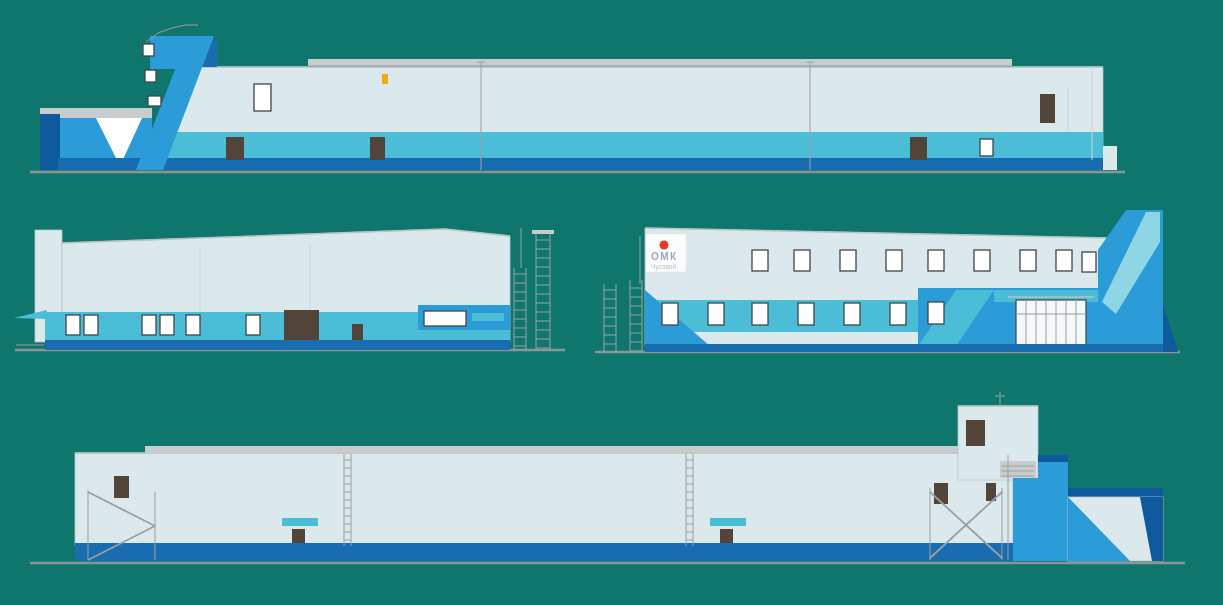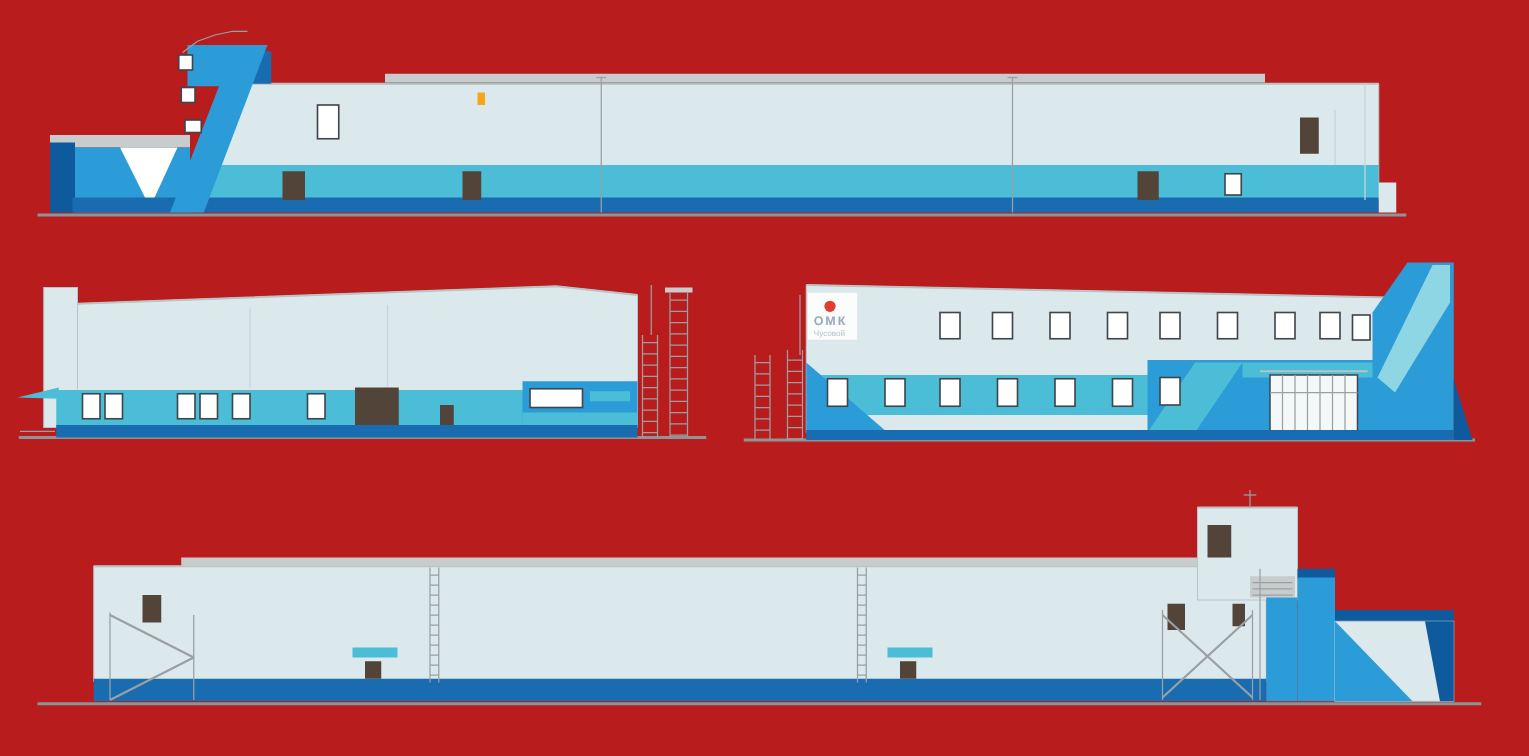--- a/index.html
+++ b/index.html
@@ -1,17 +1,17 @@
 <!DOCTYPE html>
 <html style="--wall-light: #dbe8ec; --band-cyan: #4cbdd6; --cyan-light: #8fd6e4; --blue-mid: #2b9cd8; --blue-dark: #1a6cb0; --navy-deep: #0f5a9c; --door-brown: #53443a; --roof-gray: #c9cccc; --line-gray: #9aa0a2; --ground-gray: #8d9496; --frame-dark: #3f464c; --accent-red: #e23b30; --accent-yellow: #f5a61a; --text-logo: #97a9bb; --text-logo-light: #b3c2cc;"><head>
 <meta charset="utf-8">
 <title>Drawing</title>
 <style>
   html,body{margin:0;padding:0;background:#fff;}
-  .sheet{position:relative;width:1223px;height:605px;background:#b91c1c;overflow:hidden;
+  .sheet{position:relative;width:1223px;height:605px;background:#0f766e;overflow:hidden;
          font-family:"Liberation Sans",sans-serif;}
   svg{display:block;}
   .wall{fill:var(--wall-light,#dbe8ec);stroke:#b8c6cc;stroke-width:.8;}
   .wall2{fill:var(--wall-light,#dbe8ec);}
   .cyan{fill:var(--band-cyan,#4cbdd6);}
   .cyanl{fill:var(--cyan-light,#8fd6e4);}
   .blue{fill:var(--blue-mid,#2b9cd8);}
   .navy{fill:var(--blue-dark,#1a6cb0);}
   .deep{fill:var(--navy-deep,#0f5a9c);}
   .door{fill:var(--door-brown,#53443a);}

